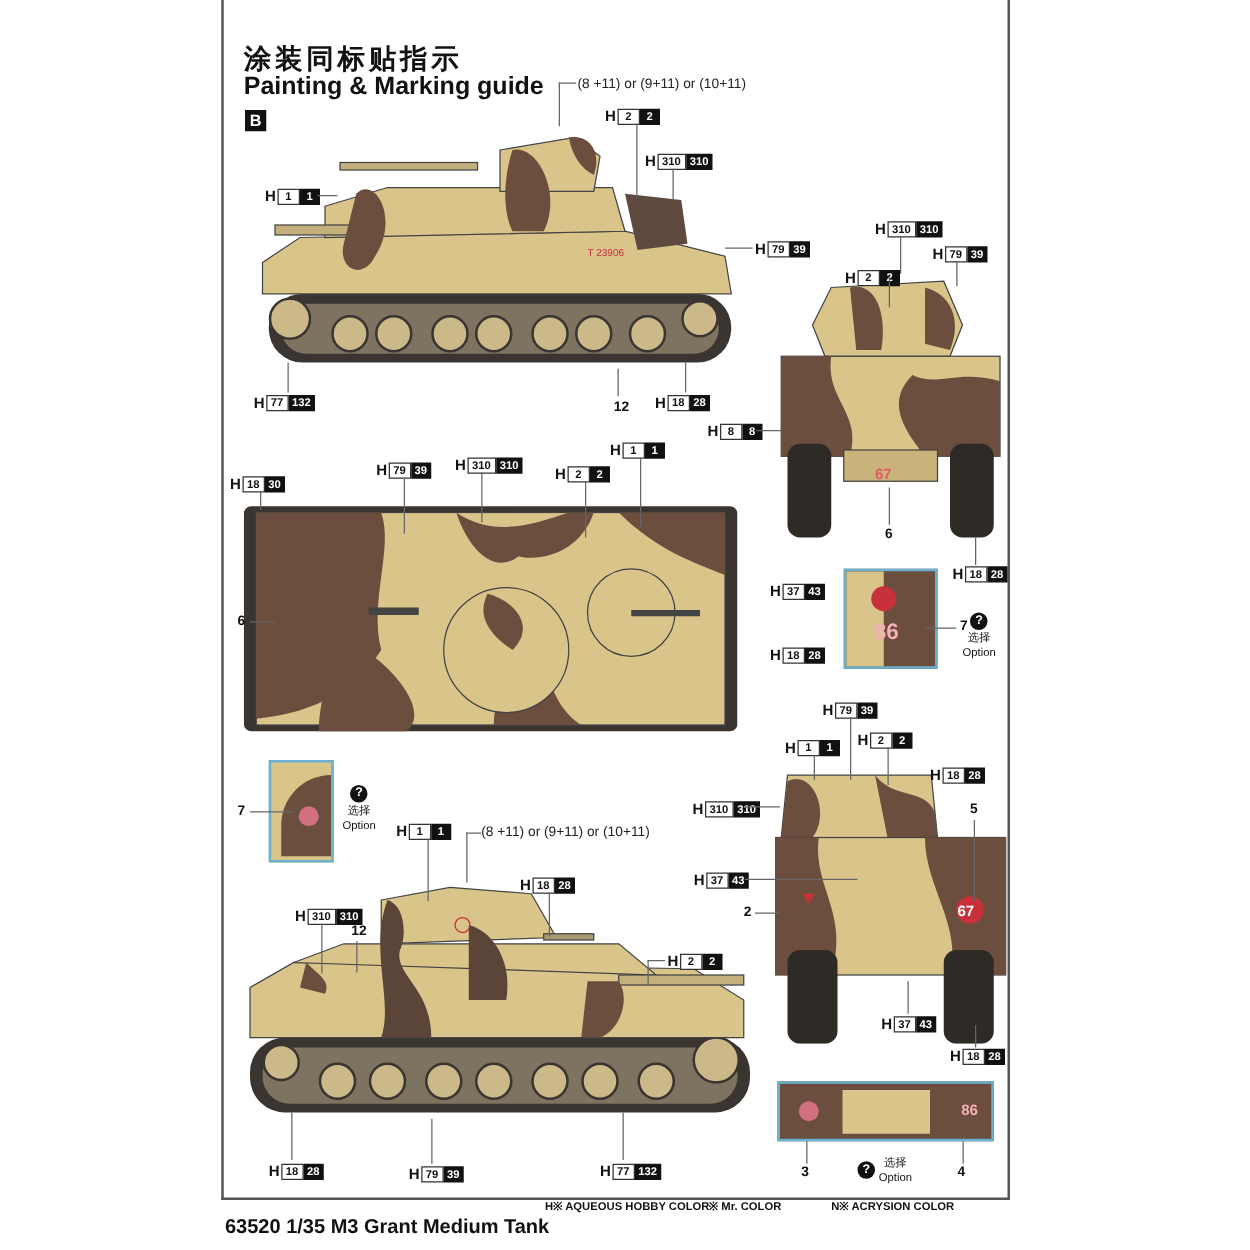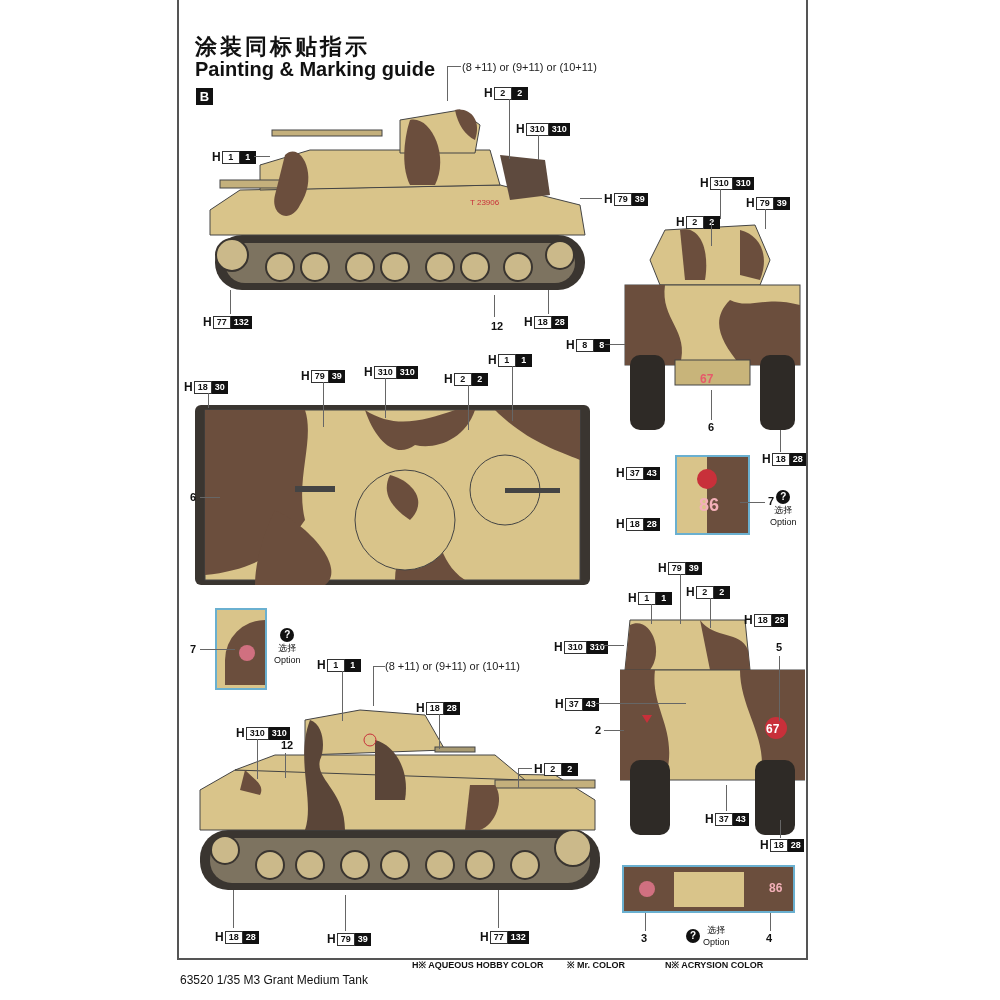--- a/index.html
+++ b/index.html
@@ -12,21 +12,21 @@
   .ref{position:absolute;display:flex;align-items:center;font-size:9px;font-weight:bold;}
   .ref .h{font-size:12px;font-weight:bold;margin-right:1px;}
   .ref .a{border:1px solid #333;background:#fff;padding:0 3px;min-width:10px;text-align:center;line-height:11px;height:11px;}
   .ref .b{background:#111;color:#fff;padding:0 3px;min-width:10px;text-align:center;line-height:13px;height:13px;}
   .num{position:absolute;font-size:11px;font-weight:bold;}
   .line{position:absolute;background:#666;}
   .tank{position:absolute;}
   .opt{position:absolute;display:flex;flex-direction:column;align-items:center;font-size:9px;}
   .opt .q{width:14px;height:14px;border-radius:50%;background:#111;color:#fff;font-size:10px;font-weight:bold;text-align:center;line-height:14px;}
   .legend{position:absolute;top:958px;font-size:9px;font-weight:bold;white-space:nowrap;}
-  .footer{position:absolute;left:180px;top:973px;font-size:12px;font-weight:normal;}
+  .footer{position:absolute;left:180px;top:973px;font-size:16px;font-weight:bold;}
   .inset{position:absolute;border:2px solid #6ab0d0;box-sizing:border-box;overflow:hidden;}
 </style>
 </head>
 <body>
 
 <div class="frame"></div>
 
 <div class="title-cn">涂装同标贴指示</div>
 <div class="title-en">Painting &amp; Marking guide</div>
 <div class="badge-b">B</div>
@@ -380,16 +380,16 @@
 <div class="line" style="left:770px;top:913px;width:1px;height:18px;"></div>
 <div class="num" style="left:766px;top:932px;">4</div>
 <div class="opt" style="left:686px;top:924px;flex-direction:row;gap:3px;">
   <div class="q">?</div>
   <div style="display:flex;flex-direction:column;align-items:center;">
     <span>选择</span>
     <span>Option</span>
   </div>
 </div>
 
-<div class="legend" style="left:412px;">H※ AQUEOUS HOBBY COLOR</div>
+<div class="legend" style="left:436px;">H※ AQUEOUS HOBBY COLOR</div>
 <div class="legend" style="left:567px;">※ Mr. COLOR</div>
 <div class="legend" style="left:665px;">N※ ACRYSION COLOR</div>
 <div class="footer">63520 1/35 M3 Grant Medium Tank</div>
 
 </body></html>

